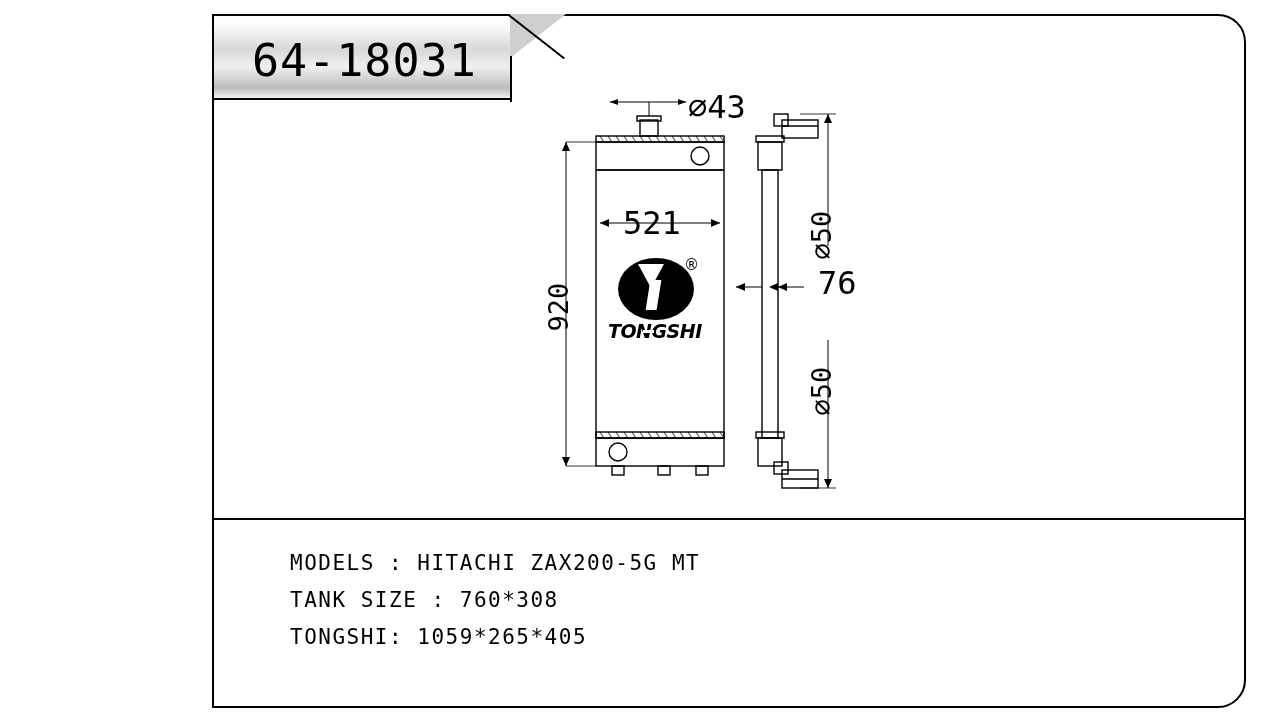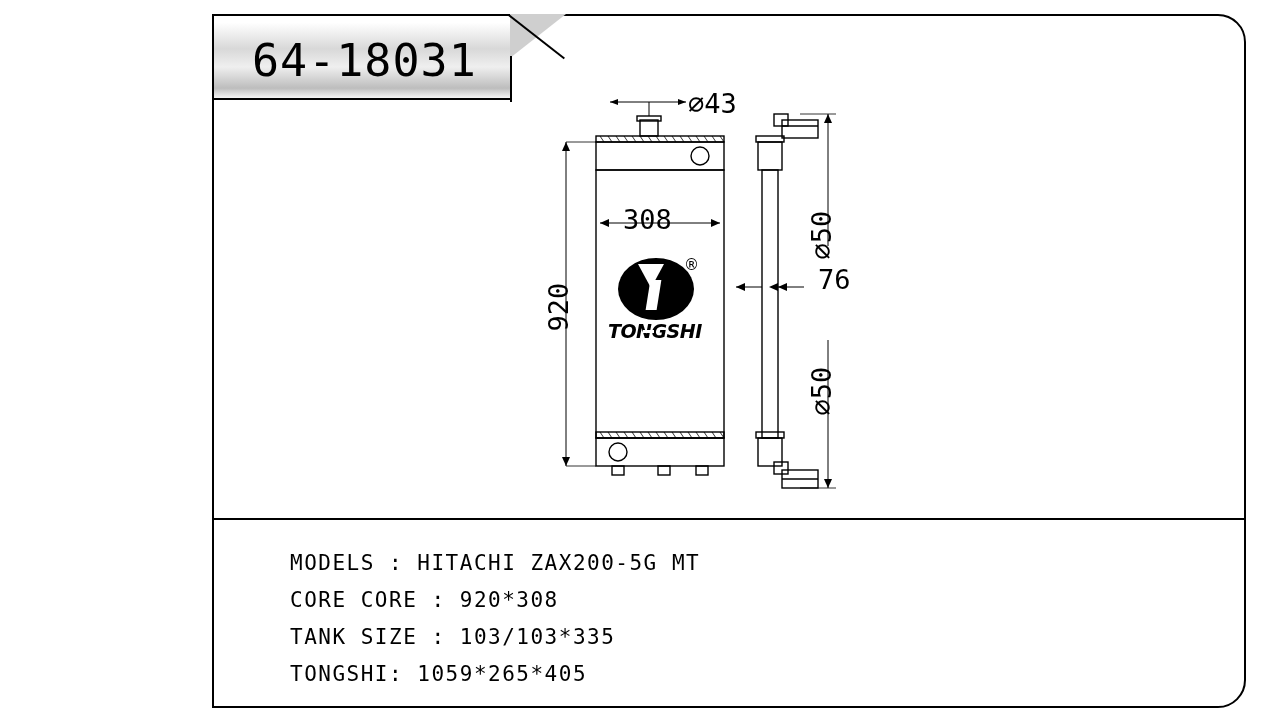--- a/index.html
+++ b/index.html
@@ -194,21 +194,21 @@
   .vlabel {
     position: absolute;
     transform: rotate(-90deg);
     transform-origin: center center;
     font-size: 27px;
     white-space: nowrap;
     font-family: "DejaVu Sans Mono", monospace;
   }
   .hlabel {
     position: absolute;
-    font-size: 27px;
+    font-size: 32px;
     white-space: nowrap;
     font-family: "DejaVu Sans Mono", monospace;
   }
 </style>
 </head>
 <body>
 
 <div class="sheet">
 
   <div class="frame"></div>
@@ -326,47 +326,43 @@
         <line x1="300" y1="34" x2="336" y2="34" stroke-width="0.8"></line>
 
         <line x1="328" y1="260" x2="328" y2="408" stroke-width="1"></line>
         <path d="M328,408 l-4,-9 l8,0 z" fill="#000" stroke="none"></path>
         <line x1="300" y1="408" x2="336" y2="408" stroke-width="0.8"></line>
       </g>
     </svg>
   </div>
 
   <span class="hlabel" style="left:688px; top:88px;">⌀43</span>
-  <span class="hlabel" style="left:623px; top:204px;">308</span>
+  <span class="hlabel" style="left:623px; top:204px;">521</span>
   <span class="vlabel" style="left:528px; top:286px; width:60px;">920</span>
   <span class="hlabel" style="left:818px; top:264px;">76</span>
   <span class="vlabel" style="left:790px; top:213px; width:62px;">⌀50</span>
   <span class="vlabel" style="left:790px; top:369px; width:62px;">⌀50</span>
 
   <div class="logo">
     <div class="logo-oval"></div>
     <div class="logo-notch"></div>
     <div class="logo-stem"></div>
     <div class="logo-reg">®</div>
     <div class="logo-text">TONGSHI</div>
     <div class="logo-bar"></div>
   </div>
 
   <div class="data">
     <div>
       <span>MODELS :</span>
       <span>HITACHI ZAX200-5G MT</span>
     </div>
     <div>
-      <span>CORE CORE :</span>
-      <span>920*308</span>
-    </div>
-    <div>
       <span>TANK SIZE :</span>
-      <span>103/103*335</span>
+      <span>760*308</span>
     </div>
     <div>
       <span>TONGSHI:</span>
       <span>1059*265*405</span>
     </div>
   </div>
 
 
 </div>
 

